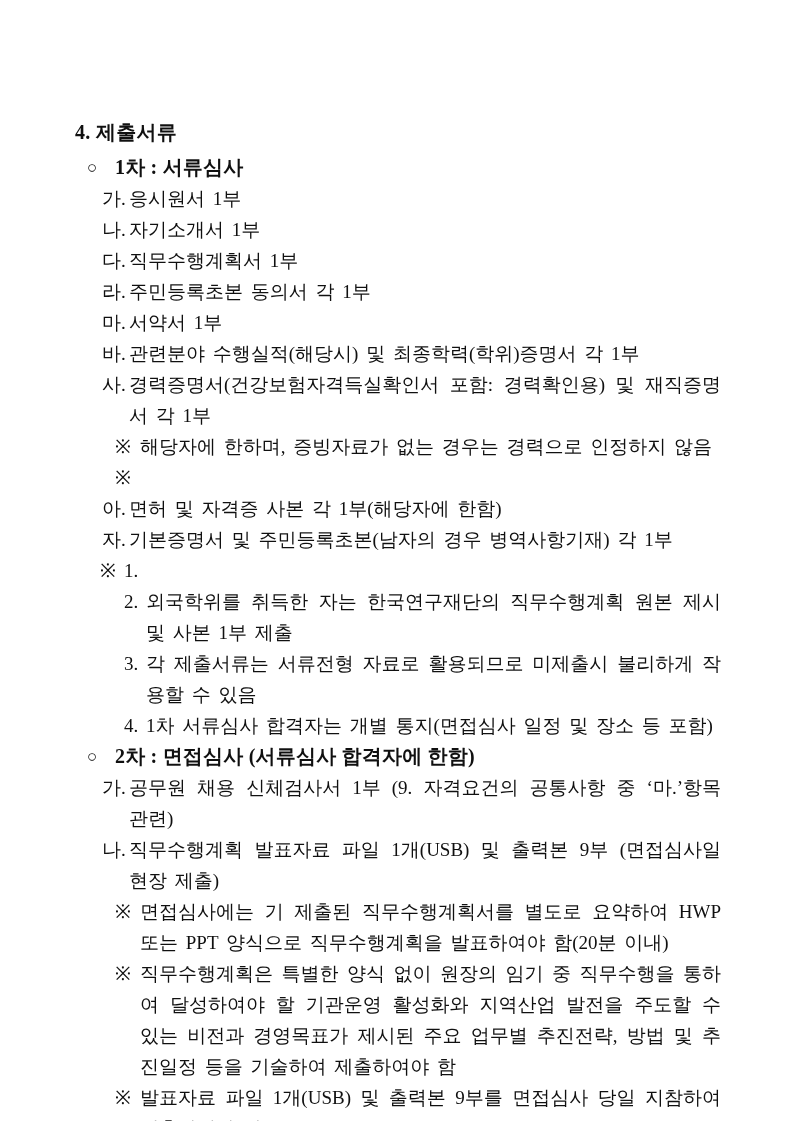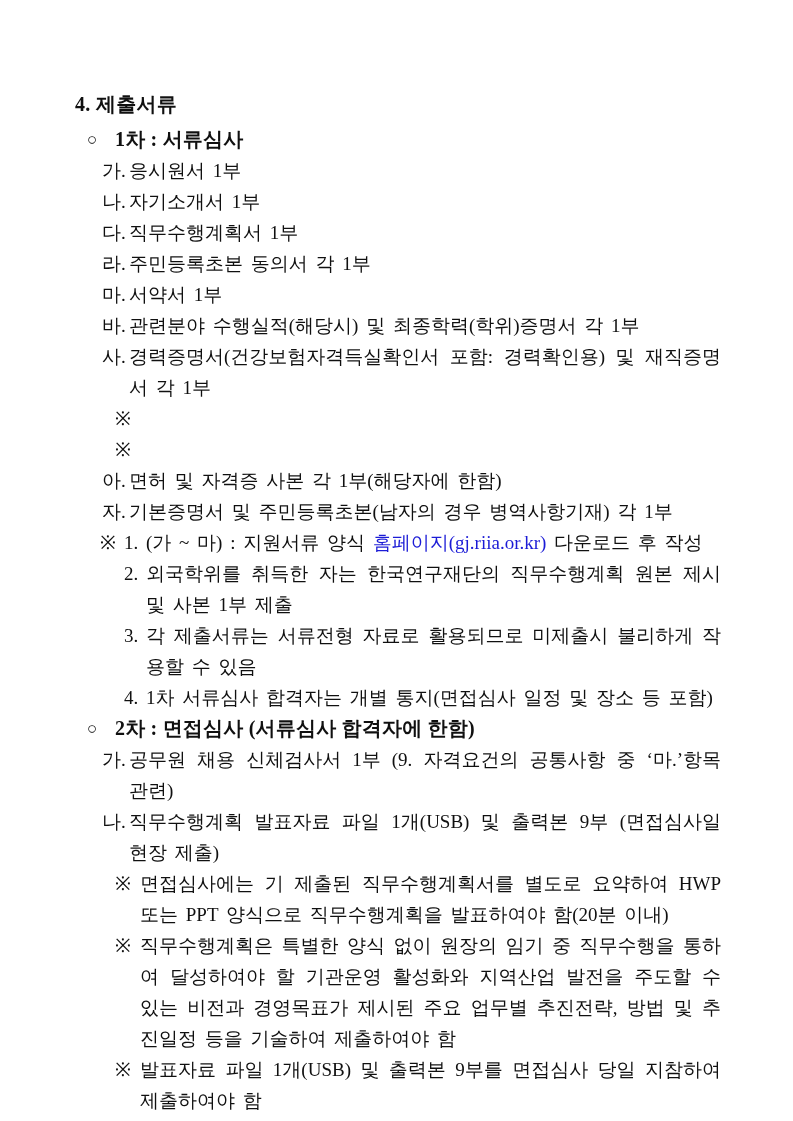--- a/index.html
+++ b/index.html
@@ -7,20 +7,21 @@
     width: 793px; height: 1121px;
     background: #ffffff;
     overflow: hidden;
     font-family: "Liberation Serif", "DejaVu Serif", serif;
     color: #101010;
   }
   .page {
     box-sizing: border-box;
     width: 793px; height: 1091px;
     padding: 89px 72px 0 75px;
+    margin-top: 28px;
   }
   .doc-title {
     font-size: 20px;
     font-weight: bold;
     line-height: 31px;
     margin: 0 0 4px 0;
     letter-spacing: 0.3px;
   }
   .round-heading {
     display: flex;
@@ -91,38 +92,38 @@
     <span class="marker">바.</span>
     <span class="text">관련분야 수행실적(해당시) 및 최종학력(학위)증명서 각 1부</span>
   </div>
   <div class="line item">
     <span class="marker">사.</span>
     <span class="text">경력증명서(건강보험자격득실확인서 포함: 경력확인용) 및 재직증명서 각 1부</span>
   </div>
 
   <div class="line note">
     <span class="marker">※</span>
+    <span class="text">해당자에 한하며, 증빙자료가 없는 경우는 경력으로 인정하지 않음</span>
   </div>
   <div class="line note">
     <span class="marker">※</span>
   </div>
 
   <div class="line item">
     <span class="marker">아.</span>
     <span class="text">면허 및 자격증 사본 각 1부(해당자에 한함)</span>
   </div>
   <div class="line item">
     <span class="marker">자.</span>
     <span class="text">기본증명서 및 주민등록초본(남자의 경우 병역사항기재) 각 1부</span>
   </div>
 
   <div class="line fnote">
     <span class="fn-marker">※</span>
     <span class="fn-num">1.</span>
-    <span class="text"><span>(가 ~ 마) : 지원서류 양식 </span><a class="link" id="homepage-link" style="color: rgb(27, 27, 214);">홈페이지(gj.riia.or.kr)</a><span> 다운로드 후 작성</span></span>
   </div>
   <div class="line fnote">
     <span class="fn-marker"></span>
     <span class="fn-num">2.</span>
     <span class="text">외국학위를 취득한 자는 한국연구재단의 직무수행계획 원본 제시 및 사본 1부 제출</span>
   </div>
   <div class="line fnote">
     <span class="fn-marker"></span>
     <span class="fn-num">3.</span>
     <span class="text">각 제출서류는 서류전형 자료로 활용되므로 미제출시 불리하게 작용할 수 있음</span>

